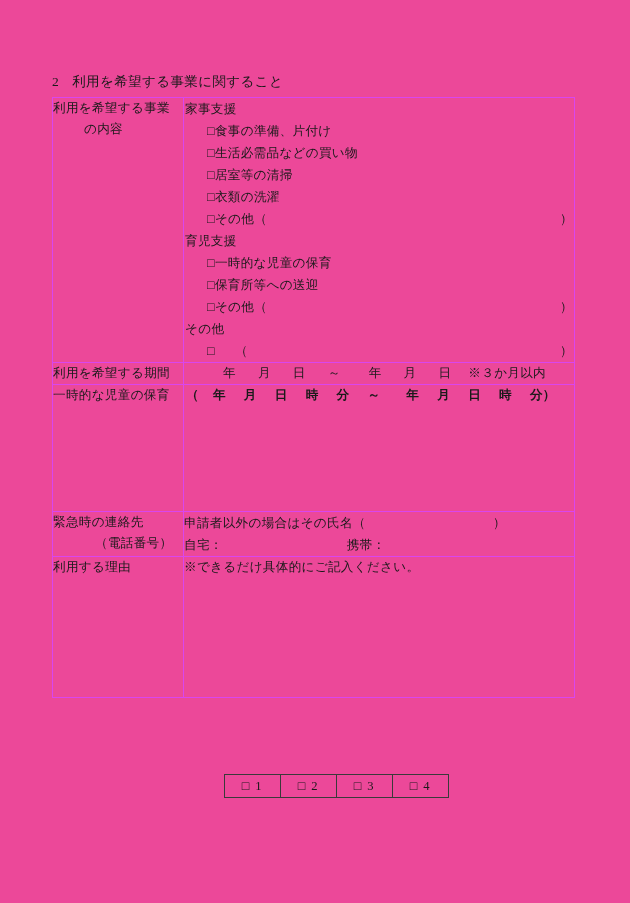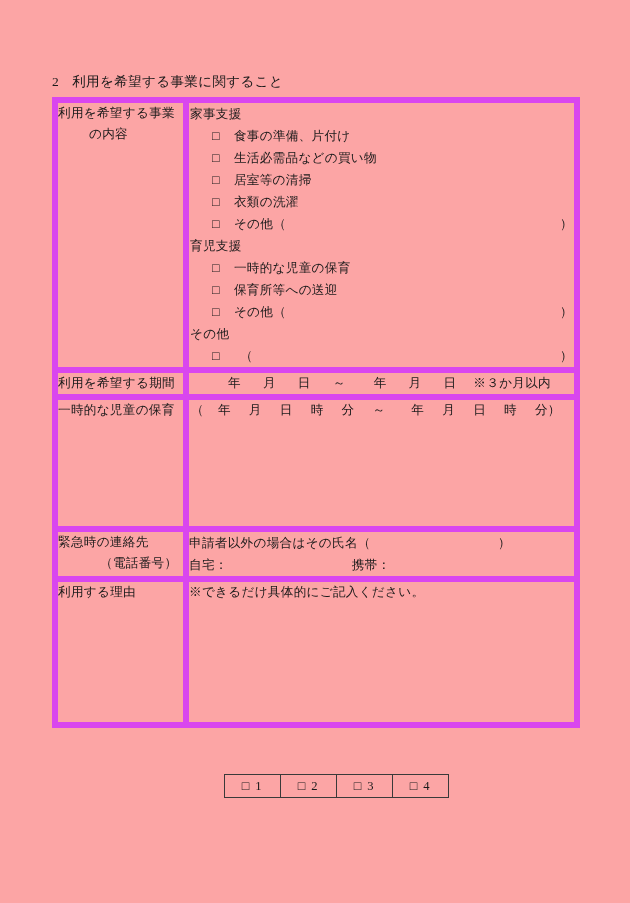--- a/index.html
+++ b/index.html
@@ -12,21 +12,21 @@
     height: 903px;
     position: relative;
     font-family: "Liberation Serif", "DejaVu Serif", serif;
     color: #1a1a1a;
     overflow: hidden;
   }
 
   .page {
     position: absolute;
     inset: 0;
-    background: #fca5a5;
+    background: #ec4899;
   }
 
   
   .section-heading {
     position: absolute;
     left: 52px;
     top: 73px;
     font-size: 13.5px;
     letter-spacing: 0.4px;
     white-space: nowrap;
@@ -38,21 +38,21 @@
   
   .form-table {
     position: absolute;
     left: 52px;
     top: 97px;
     width: 522px;
     border-collapse: collapse;
     table-layout: fixed;
   }
   .form-table td {
-    border: 6px solid #d946ef;
+    border: 1px solid #d946ef;
     vertical-align: top;
     padding: 0;
     font-size: 12.6px;
   }
   .col-label { width: 131px; }
   .col-body  { width: 391px; }
 
   .label-cell {
     padding: 6px 0 6px 7px;
     line-height: 21px;
@@ -78,21 +78,20 @@
     line-height: 22px;
     padding-left: 23px;
     position: relative;
   }
   .cb-box {
     font-size: 12.6px;
     line-height: 22px;
     flex: 0 0 auto;
   }
   .cb-text {
-    margin-left: 14px;
     white-space: nowrap;
   }
   .cb-row .paren-close {
     position: absolute;
     right: 1px;
     top: 0;
     line-height: 22px;
   }
   .cb-row.other-blank .cb-text {
     margin-left: 20px;
@@ -103,20 +102,21 @@
     white-space: nowrap;
     padding-left: 17px;
   }
   .date-line .sp-sm { display: inline-block; width: 17px; }
   .date-line .sp-md { display: inline-block; width: 22px; }
   .date-line .sp-lg { display: inline-block; width: 28px; }
 
   .datetime-line {
     white-space: nowrap;
     padding-left: 2px;
+    font-weight: bold;
   }
   .datetime-line .sp-sm { display: inline-block; width: 14px; }
   .datetime-line .sp-md { display: inline-block; width: 18px; }
   .datetime-line .sp-lg { display: inline-block; width: 26px; }
 
   
   .tall-datetime { height: 126px; }
   .tall-reason   { height: 140px; }
 
   

